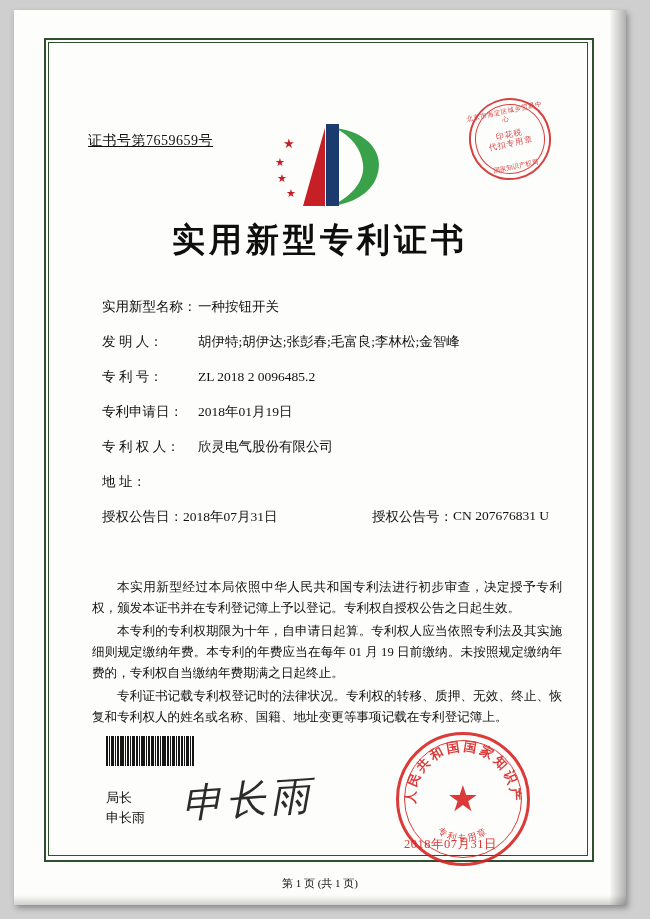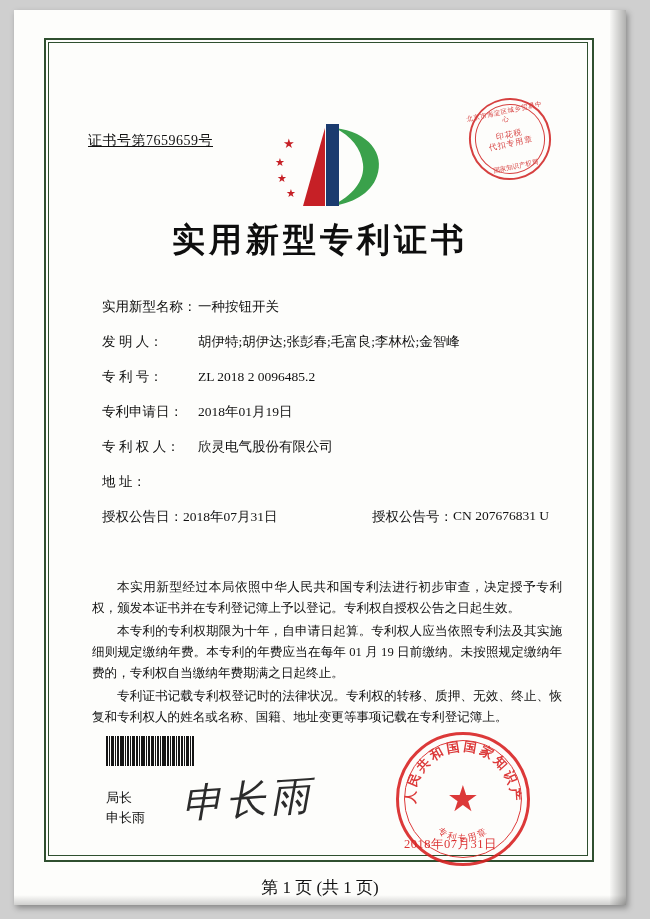--- a/index.html
+++ b/index.html
@@ -269,21 +269,21 @@
     opacity: 0.9;
     letter-spacing: 0.5px;
   }
 
   .footer {
     position: absolute;
     left: 0;
     right: 0;
     top: 866px;
     text-align: center;
-    font-size: 17px;
+    font-size: 11px;
     color: #111;
   }
 </style>
 </head>
 <body>
 
 <div class="page">
   <div class="sheet">
 
     <div class="border-outer"></div>

